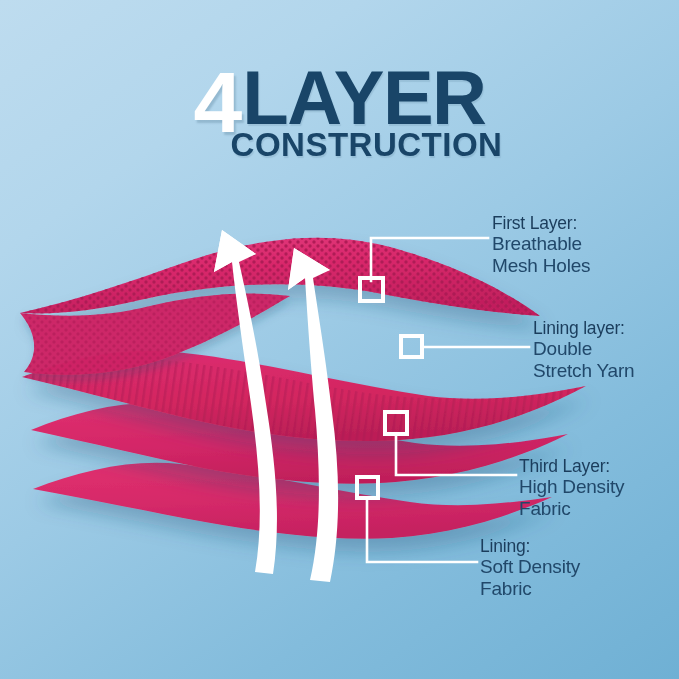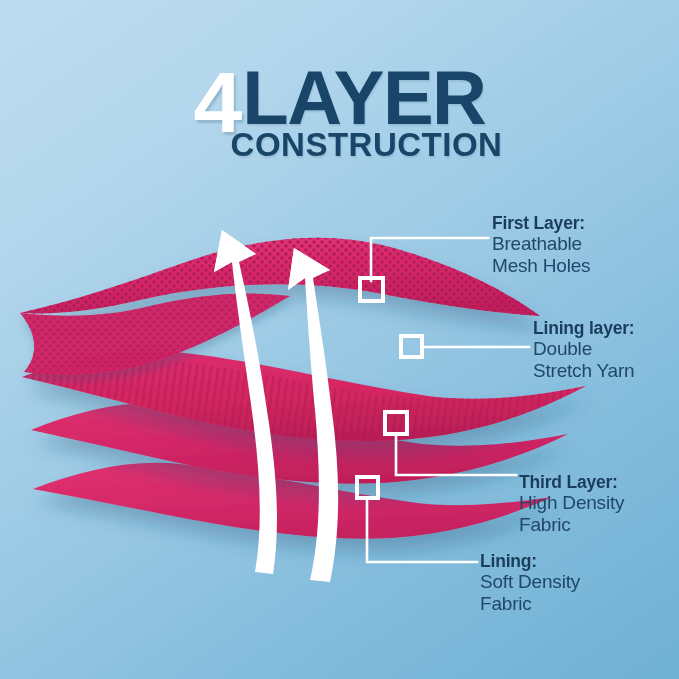--- a/index.html
+++ b/index.html
@@ -64,35 +64,35 @@
 
   
   .callout {
     position: absolute;
     color: #1b3d5c;
     line-height: 1.16;
     white-space: nowrap;
   }
   .callout .c-head {
     display: block;
-    font-weight: 700;
+    font-weight: 400;
     font-size: 17.5px;
     letter-spacing: -0.2px;
   }
   .callout .c-line {
     display: block;
     font-weight: 400;
     font-size: 19px;
     letter-spacing: -0.2px;
     color: #21486a;
   }
   #callout-1 { left: 492px; top: 213px; }
   #callout-2 { left: 533px; top: 318px; }
-  #callout-3 { left: 519px; top: 472px; }
-  #callout-4 { left: 480px; top: 551px; }
+  #callout-3 { left: 519px; top: 456px; }
+  #callout-4 { left: 480px; top: 536px; }
 
   
   #art {
     position: absolute;
     left: 0; top: 0;
     width: 679px;
     height: 679px;
   }
 </style>
 </head>

